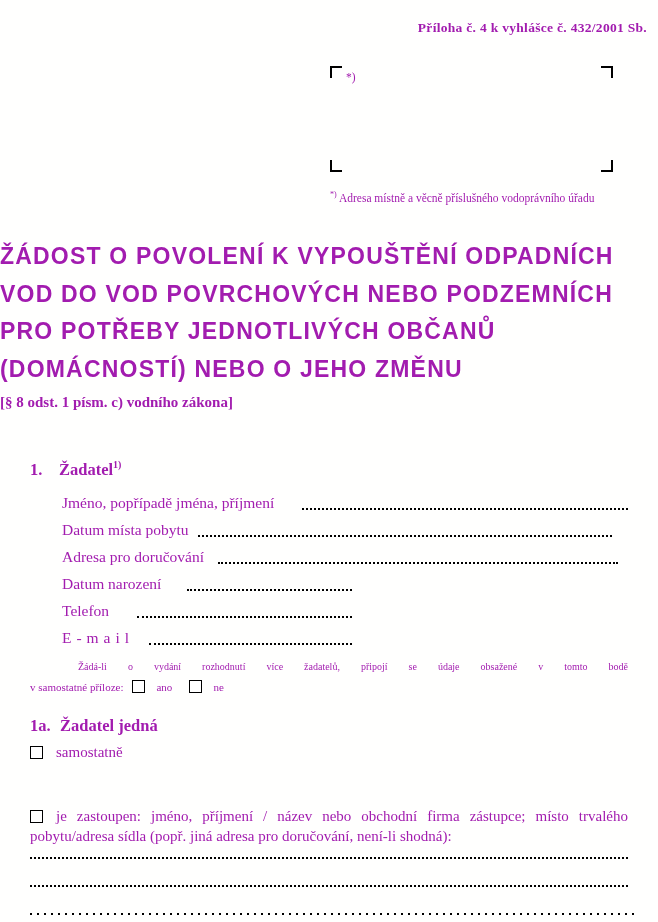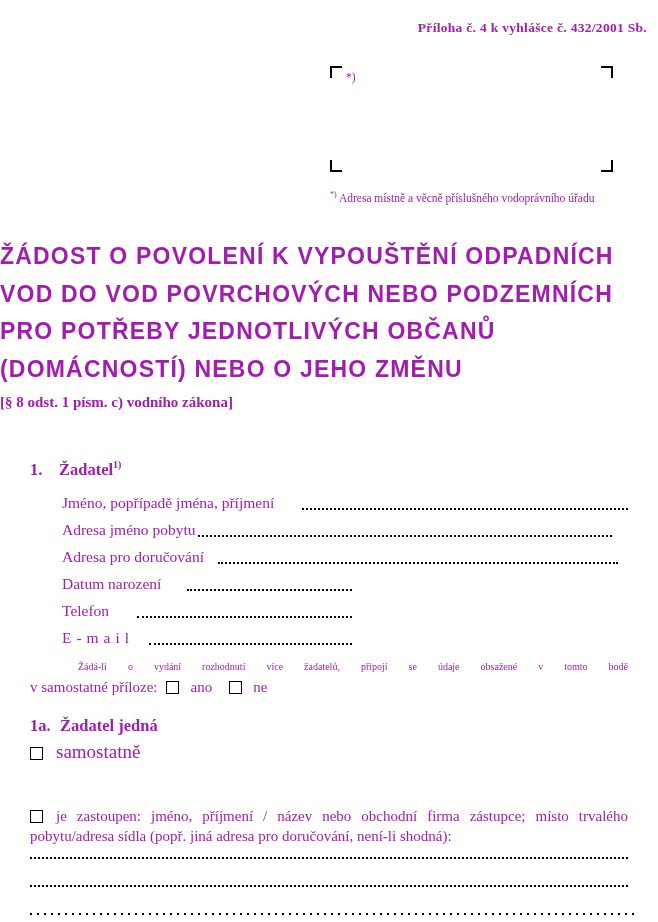--- a/index.html
+++ b/index.html
@@ -109,41 +109,41 @@
 
   .note-line1 {
     margin-top: 6px;
     font-size: 10px;
     line-height: 20.5px;
     text-align: justify;
     text-align-last: justify;
     margin-left: 48px;
   }
   .note-line2 {
-    font-size: 15px;
+    font-size: 11px;
     line-height: 20.5px;
   }
 
   .cb {
     display: inline-block;
     width: 13px;
     height: 13px;
     border: 1.5px solid #000;
     background: #fff;
     vertical-align: -2px;
   }
   .note-line2 .cb-yes { margin-left: 9px; }
   .note-line2 .lbl-yes { margin-left: 11px; }
   .note-line2 .cb-no { margin-left: 17px; }
   .note-line2 .lbl-no { margin-left: 11px; }
 
   .h1a { margin-top: 17px; margin-bottom: 5px; }
 
   .opt-row {
-    font-size: 19px;
+    font-size: 15px;
     line-height: 20px;
     font-family: Liberation Serif, serif;
   }
   .opt-row .cb { margin-right: 13px; }
   .opt2-line1 {
     font-size: 15px;
     line-height: 20.5px;
     text-align: justify;
     text-align-last: justify;
     white-space: nowrap;
@@ -191,21 +191,21 @@
 
   <div class="content">
 
     <div class="sec-heading"><span class="num1">1.</span><span>Žadatel</span><sup>1)</sup></div>
 
     <div class="field-row">
       <span>Jméno, popřípadě jména, příjmení</span>
       <span class="leader ld-0"></span>
     </div>
     <div class="field-row">
-      <span>Adresa jméno pobytu</span>
+      <span>Datum místa pobytu</span>
       <span class="leader ld-1"></span>
     </div>
     <div class="field-row">
       <span>Adresa pro doručování</span>
       <span class="leader ld-2"></span>
     </div>
     <div class="field-row">
       <span>Datum narození</span>
       <span class="leader ld-3"></span>
     </div>

